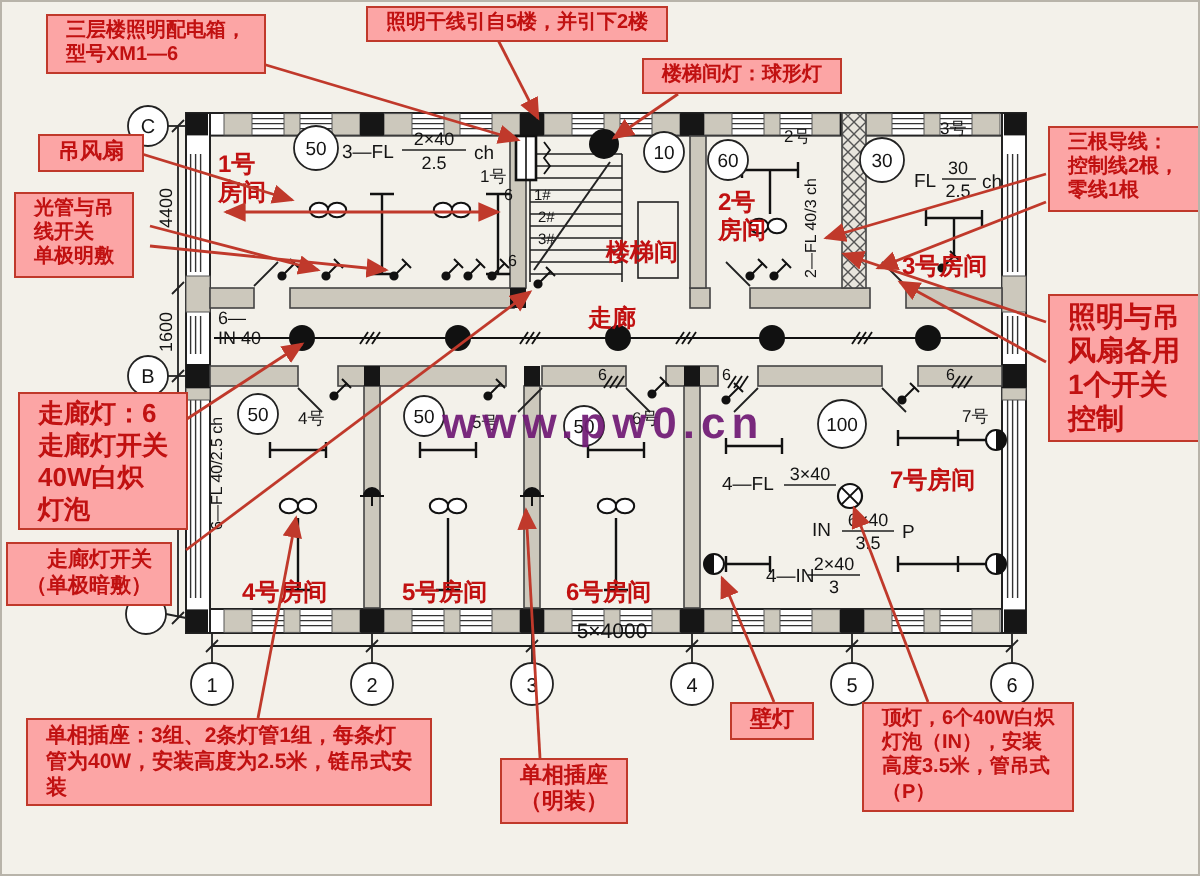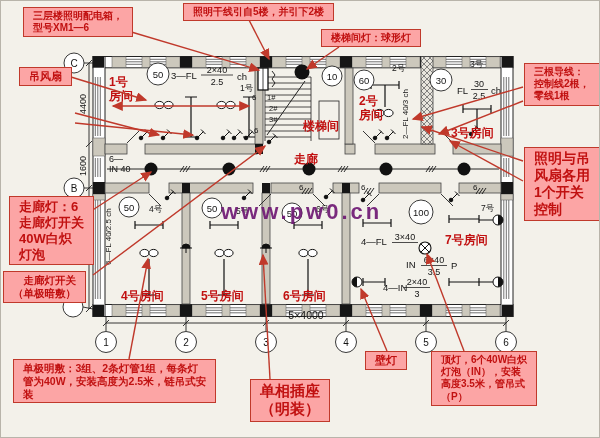--- a/index.html
+++ b/index.html
@@ -364,36 +364,41 @@
 </div>
 <div class="ann" style="left:523px;top:146px;font-size:14px;">
   <div>照明与吊</div>
   <div>风扇各用</div>
   <div>1个开关</div>
   <div>控制</div>
 </div>
 <div class="ann" style="left:18px;top:66px;font-size:11px;">
   <div>吊风扇</div>
 </div>
+<div class="ann" style="left:6px;top:95px;font-size:10px;">
+  <div>光管与吊</div>
+  <div>线开关</div>
+  <div>单极明敷</div>
+</div>
 <div class="ann" style="left:8px;top:195px;font-size:13px;">
   <div>走廊灯：6</div>
   <div>走廊灯开关</div>
   <div>40W白炽</div>
   <div>灯泡</div>
 </div>
 <div class="ann" style="left:2px;top:270px;font-size:10.5px;text-align:right;">
   <div>走廊灯开关</div>
   <div>（单极暗敷）</div>
 </div>
 <div class="ann" style="left:12px;top:358px;font-size:10.5px;">
-  <div>单极明敷：3组、2条灯管1组，每条灯</div>
+  <div>单相插座：3组、2条灯管1组，每条灯</div>
   <div>管为40W，安装高度为2.5米，链吊式安</div>
   <div>装</div>
 </div>
-<div class="ann" style="left:249px;top:378px;font-size:15px;text-align:center;">
+<div class="ann" style="left:249px;top:378px;font-size:11px;text-align:center;">
   <div>单相插座</div>
   <div>（明装）</div>
 </div>
 <div class="ann" style="left:364px;top:350px;font-size:11px;">
   <div>壁灯</div>
 </div>
 <div class="ann" style="left:430px;top:350px;font-size:10px;">
   <div>顶灯，6个40W白炽</div>
   <div>灯泡（IN），安装</div>
   <div>高度3.5米，管吊式</div>

